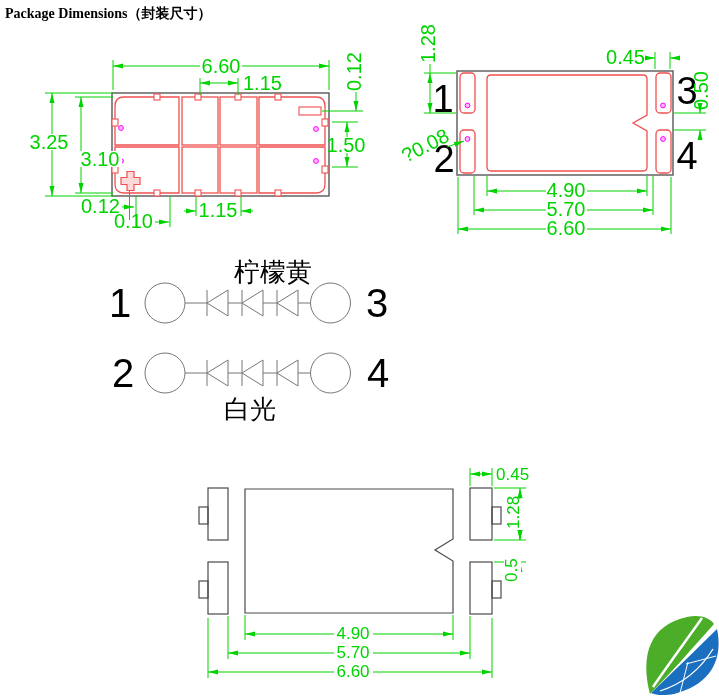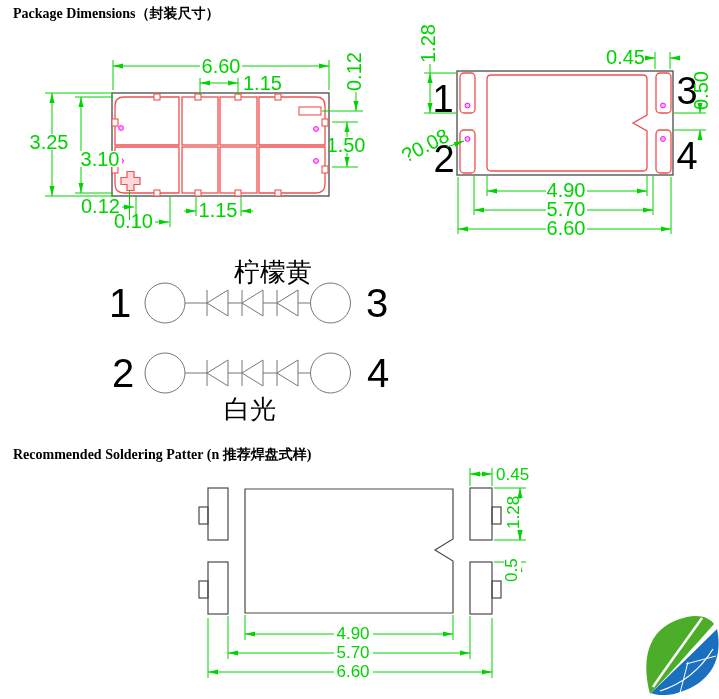--- a/index.html
+++ b/index.html
@@ -1,18 +1,18 @@
 <!DOCTYPE html>
 <html><head>
 <meta charset="utf-8">
 <style>
   html,body{margin:0;padding:0;background:#fff;}
   .page{position:relative;width:719px;height:699px;background:#fff;overflow:hidden;
         font-family:"Liberation Sans",sans-serif;}
-  .title{position:absolute;left:13px;font:bold 14px "Liberation Serif",serif;color:#000;white-space:nowrap;}
+  .title{position:absolute;left:5px;font:bold 14px "Liberation Serif",serif;color:#000;white-space:nowrap;}
   #t1{top:5px;}
   #t2{top:446px;}
   svg{position:absolute;left:0;top:0;}
   .g{stroke:#00D400;fill:none;stroke-width:1;}
   .gt{fill:#00D400;font:20px "Liberation Sans",sans-serif;}
   .gt2{fill:#00D400;font:17px "Liberation Sans",sans-serif;}
   .red{stroke:#F05050;fill:none;stroke-width:1.3;}
   .redf{stroke:#F05050;fill:#fff;stroke-width:1.1;}
   .redp{stroke:#F05050;fill:#ffd9d9;stroke-width:1.2;}
   .gray{stroke:#585858;fill:none;stroke-width:1.4;}
@@ -23,21 +23,20 @@
   .clabel{font:26px "DejaVu Sans",sans-serif;fill:#000;}
   .wbg{fill:#fff;stroke:none;}
   .dot{stroke:#FF00FF;fill:#ffb9ff;stroke-width:1;}
 </style>
 </head>
 <body>
 
 <div class="page">
 
   <div class="title" id="t1">Package Dimensions（封装尺寸）</div>
-  <div class="title" id="t2">Recommended Soldering Patter (n 推荐焊盘式样)</div>
 
   <svg width="719" height="699" viewBox="0 0 719 699">
     <defs>
       <marker id="arr" viewBox="0 0 10 6" refX="10" refY="3" markerWidth="10" markerHeight="6" markerUnits="userSpaceOnUse" orient="auto-start-reverse">
         <path d="M10,3 L0,0.5 L0,5.5 Z" fill="#00D400"></path>
       </marker>
     </defs>
 
     <g>
       <rect class="gray" x="112" y="93" width="217" height="103"></rect>

